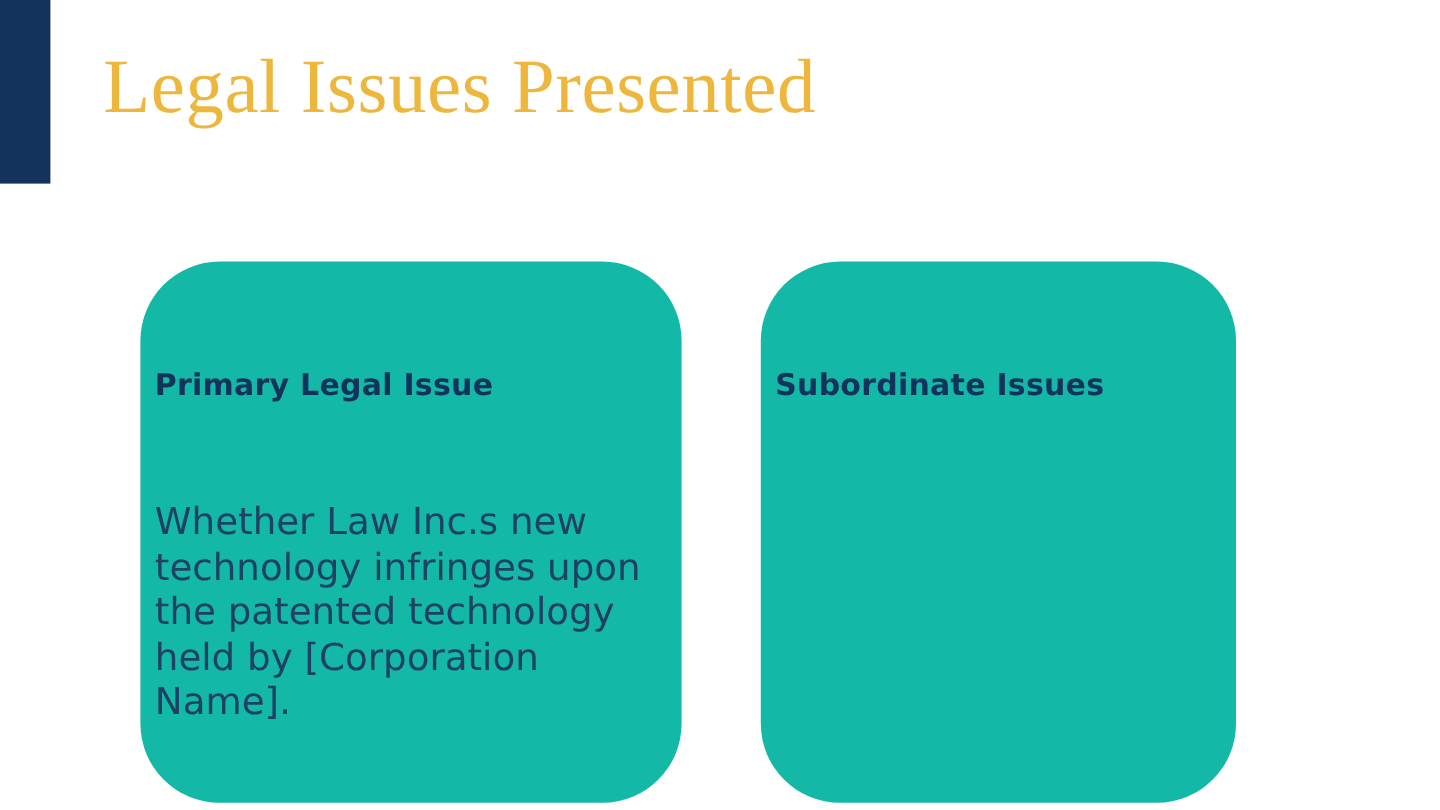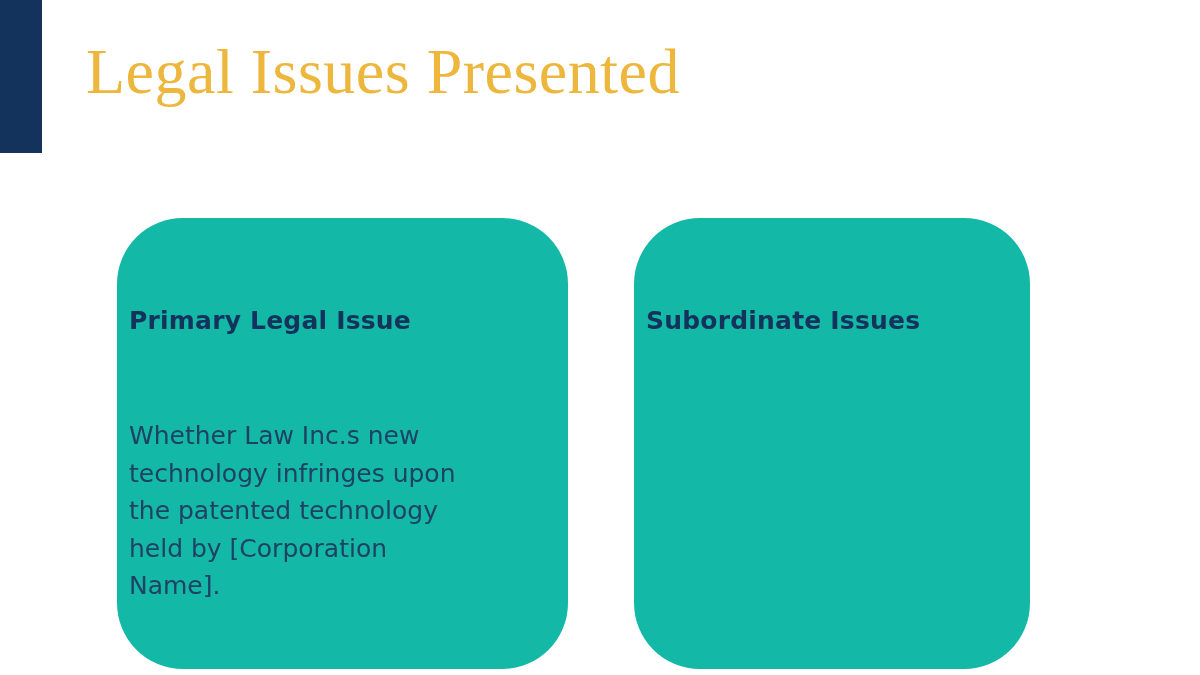--- a/index.html
+++ b/index.html
@@ -58,21 +58,21 @@
   .card-title {
     margin: 86px 0 0 0;
     font-size: 25px;
     font-weight: 700;
     line-height: 34px;
     color: #14335c;
     letter-spacing: 0.2px;
   }
   .card-body {
     margin: 79px auto 0 auto;
-    font-size: 25px;
+    font-size: 31px;
     font-weight: 400;
     line-height: 37.5px;
     color: #1f4164;
     white-space: pre-line;
   }
   .card--right .card-body {
     margin-top: 86px;
   }
 </style>
 </head>

